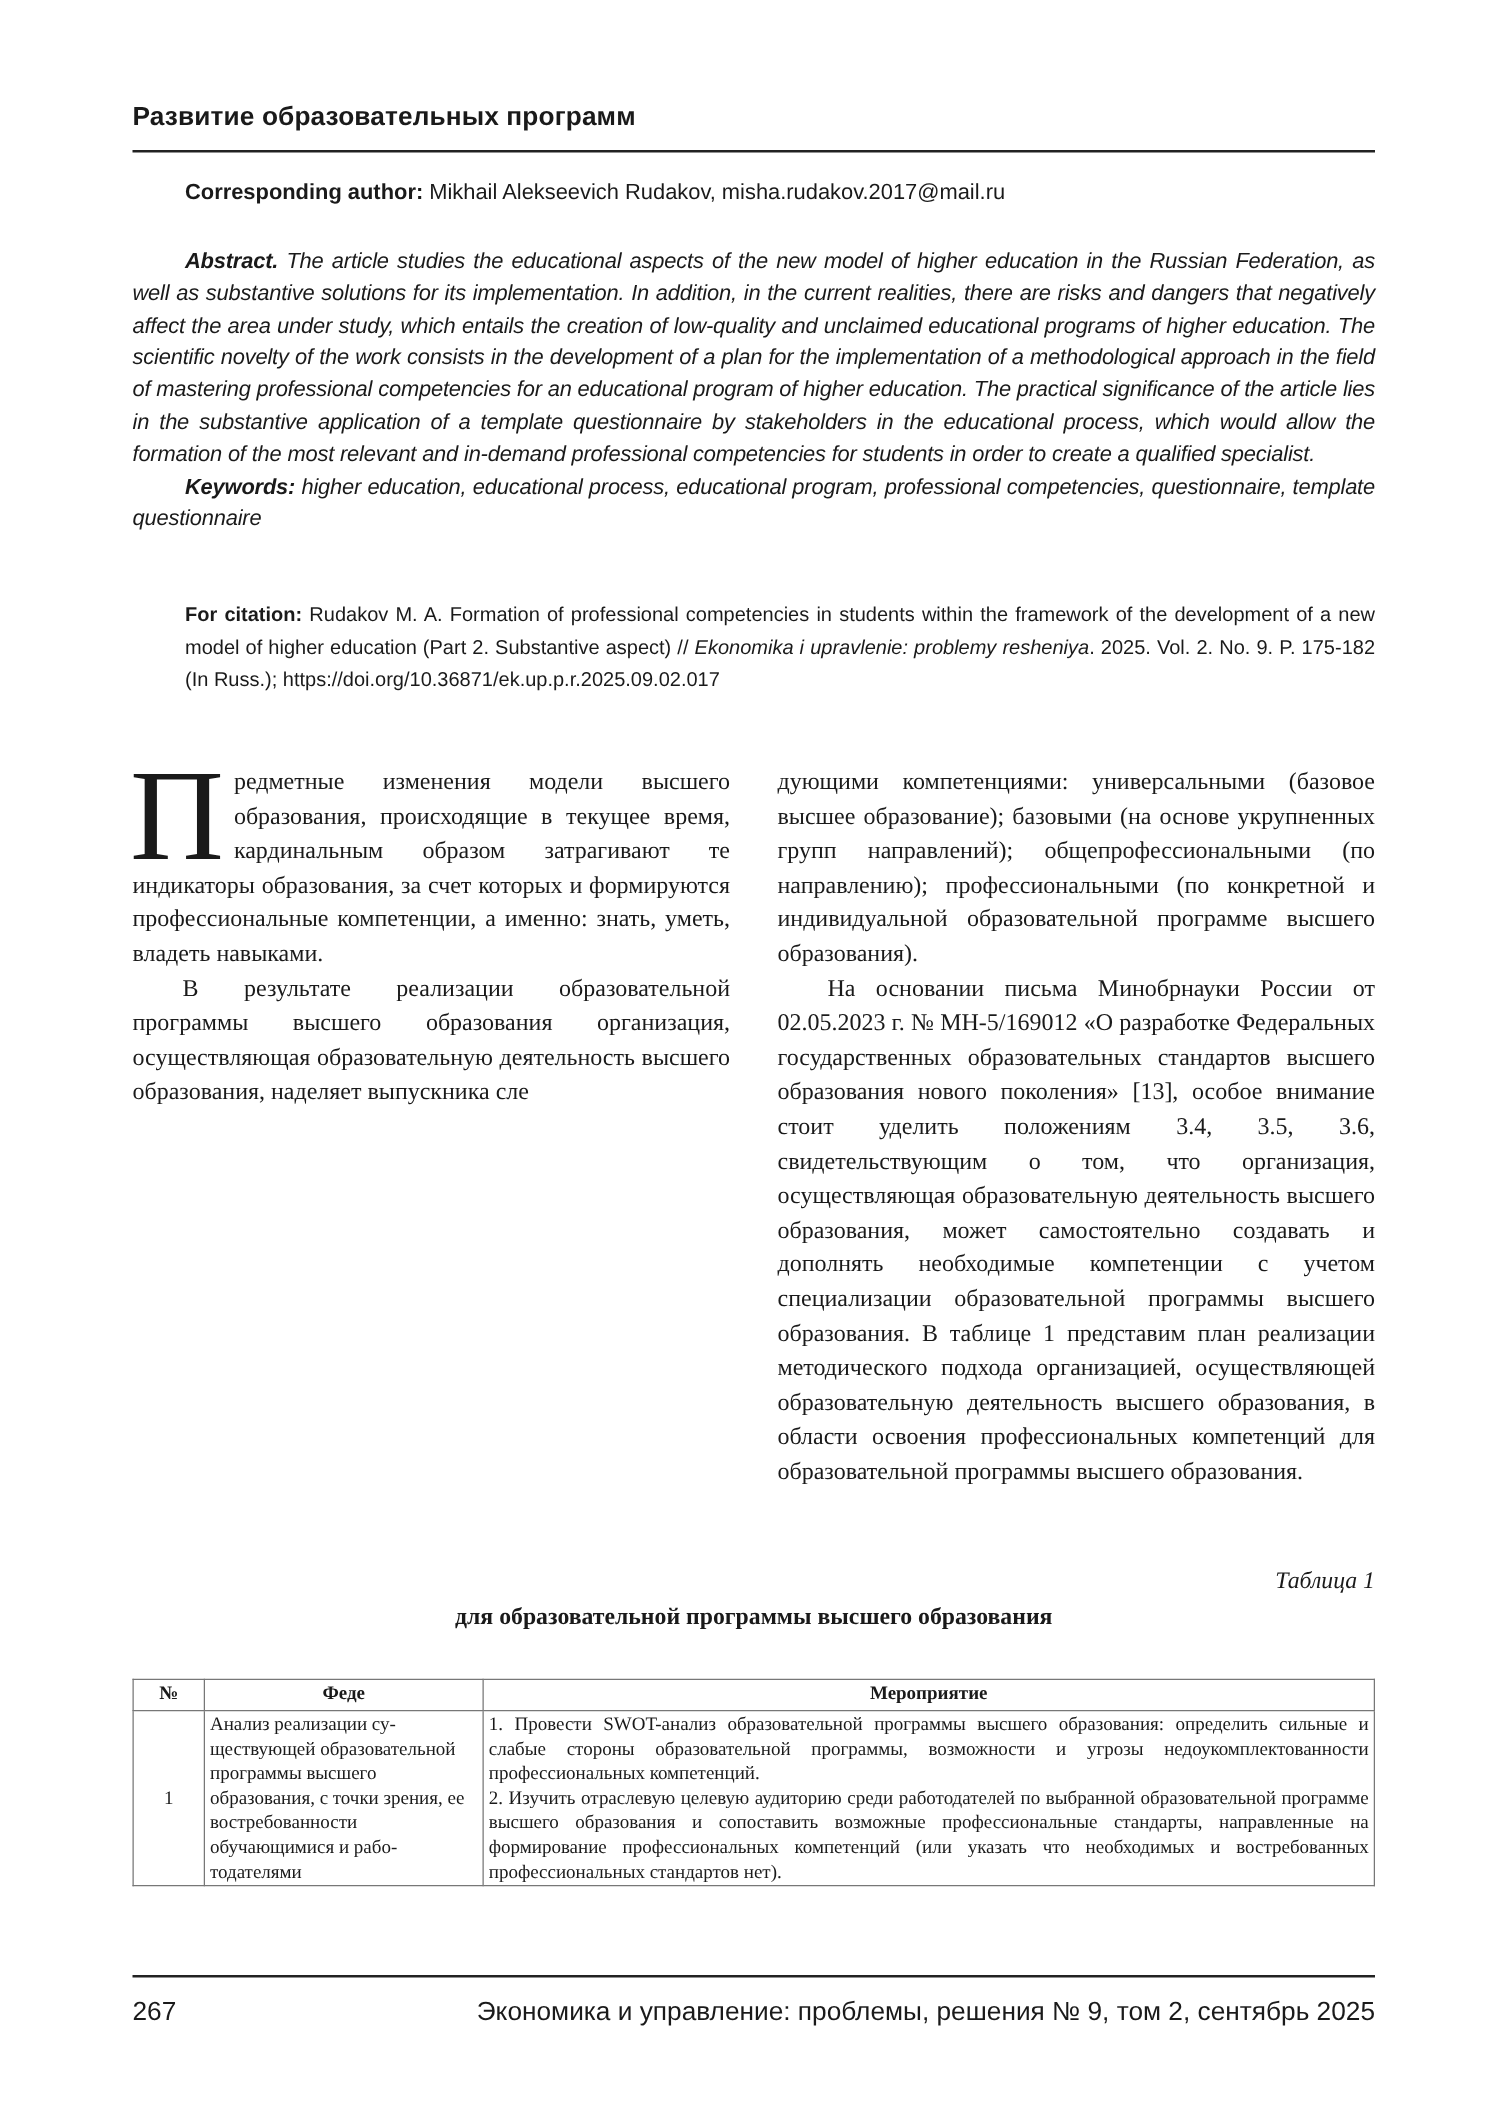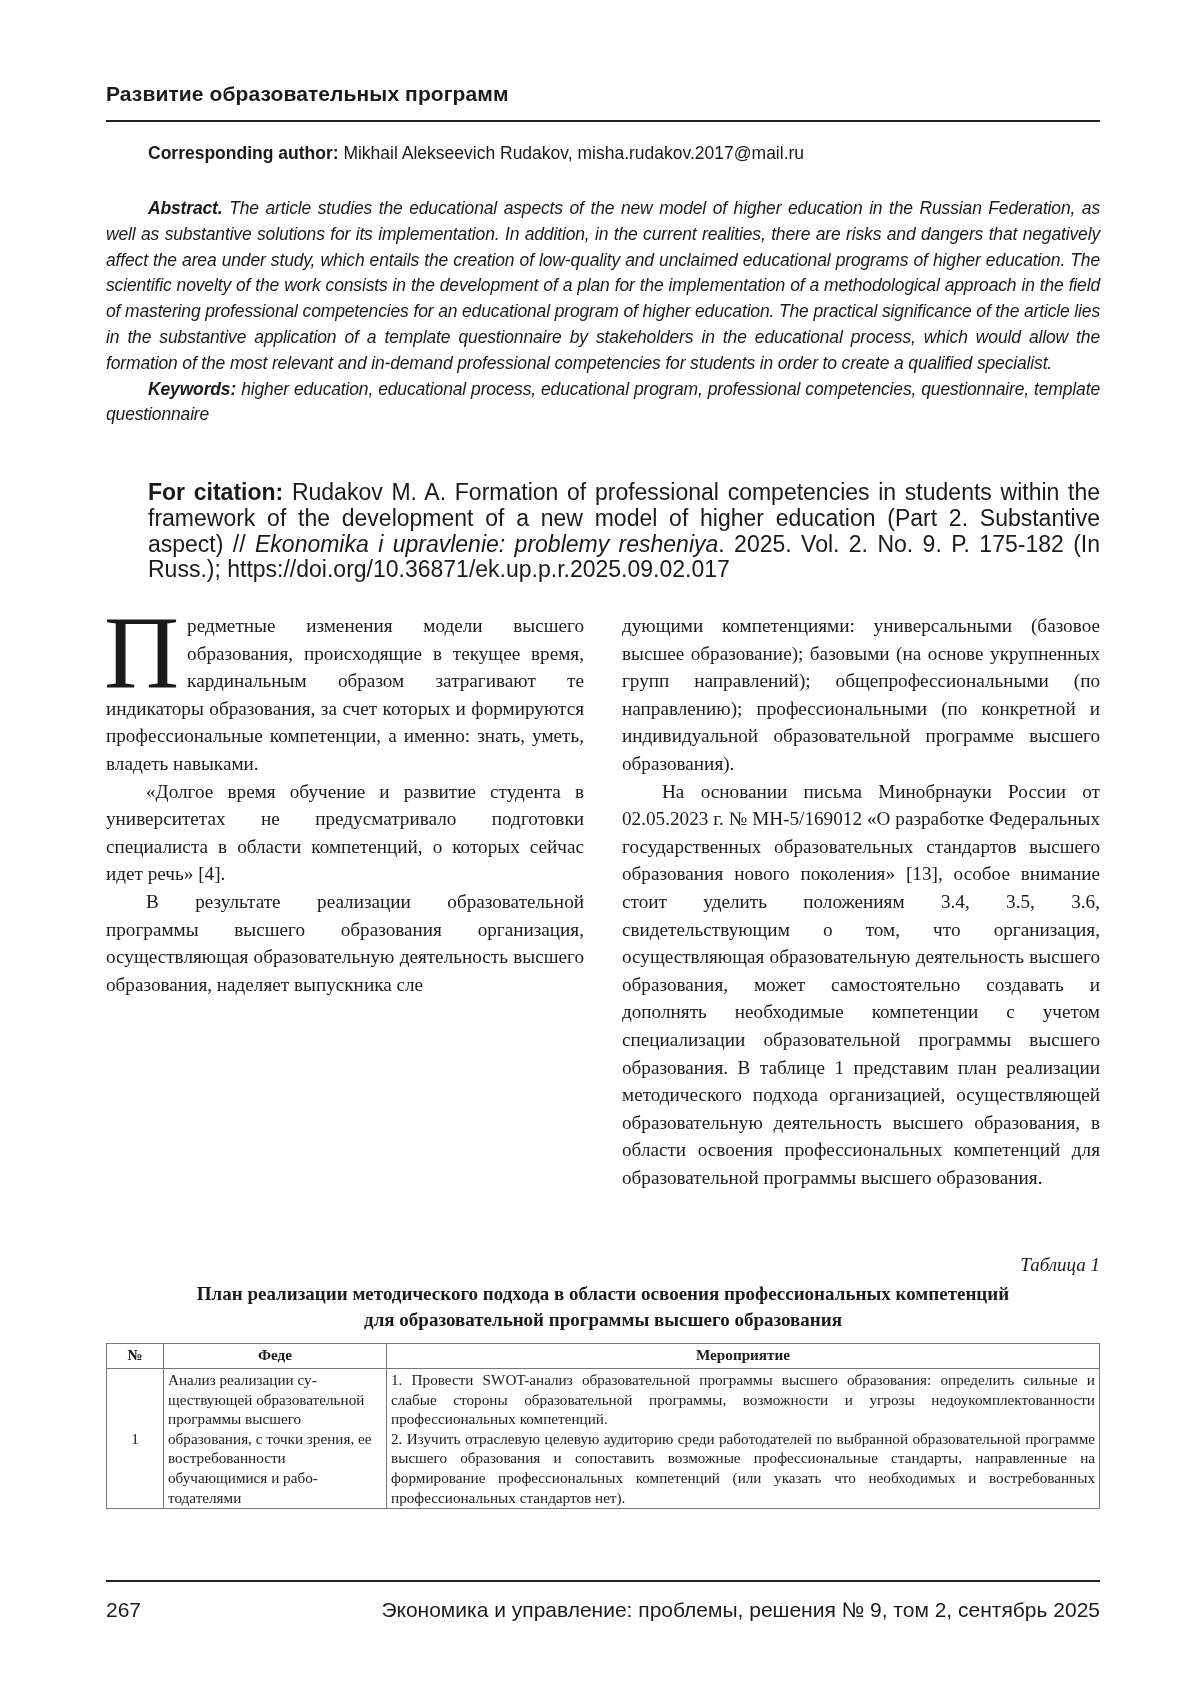--- a/index.html
+++ b/index.html
@@ -14,21 +14,21 @@
   .corr { position: absolute; top: 143px; left: 42px; font-size: 17.5px; }
   .abstract {
     position: absolute; top: 196px; left: 0; width: 994px;
     font-size: 17.5px; line-height: 25.8px; font-style: italic; text-align: justify;
     letter-spacing: -0.15px;
   }
   .abstract p { margin: 0; text-indent: 42px; }
   .abstract b { font-style: italic; }
   .citation {
     position: absolute; top: 480px; left: 42px; width: 952px;
-    font-size: 23px; line-height: 25.8px; text-align: justify;
+    font-size: 16px; line-height: 25.8px; text-align: justify;
   }
   .col {
     position: absolute; top: 612px; width: 478px;
     font-family: "Liberation Serif", serif; font-size: 19.2px; line-height: 27.6px;
     text-align: justify; hyphens: manual;
   }
   .col p { margin: 0; text-indent: 40px; }
   .col p.first { text-indent: 0; }
   .col-left { left: 0; }
   .col-right { left: 516px; }
@@ -73,32 +73,30 @@
 
   <div class="abstract sans">
     <p><b>Abstract.</b><span> The article studies the educational aspects of the new model of higher education in the Russian Federation, as well as substantive solutions for its implementation. In addition, in the current realities, there are risks and dangers that negatively affect the area under study, which entails the creation of low-quality and un­claimed educational programs of higher education. The scientific novelty of the work consists in the development of a plan for the implementation of a methodological approach in the field of mastering professional competencies for an educational program of higher education. The practical significance of the article lies in the substantive ap­plication of a template questionnaire by stakeholders in the educational process, which would allow the formation of the most relevant and in-demand professional competencies for students in order to create a qualified specialist.</span></p>
     <p><b>Keywords:</b><span> higher education, educational process, educational program, professional competencies, questionnaire, template questionnaire</span></p>
   </div>
 
   <div class="citation sans"><b>For citation:</b><span> Rudakov M. A. Formation of professional competencies in students within the framework of the development of a new model of higher education (Part 2. Substantive aspect) // </span><i>Ekonomika i upravlenie: problemy resheniya</i><span>. 2025. Vol. 2. No. 9. P. 175-182 (In Russ.); https://doi.org/10.36871/ek.up.p.r.2025.09.02.017</span></div>
 
   <div class="col col-left">
     <p class="first"><span class="dropcap">П</span><span>редметные изменения модели высшего образования, происходящие в текущее время, кардинальным образом затрагива­ют те индикаторы образования, за счет которых и формируются профессиональные компетенции, а именно: знать, уметь, владеть навыками.</span></p>
-    <p>«Долгое время обучение и развитие студента в университетах не предусматривало подготовки специалиста в области компетенций, о которых сейчас идет речь» [4].</p>
     <p>В результате реализации образовательной программы высшего образования организация, осуществляющая образовательную деятельность высшего образования, наделяет выпускника сле­</p>
   </div>
 
   <div class="col col-right">
     <p class="first">дующими компетенциями: универсальными (ба­зовое высшее образование); базовыми (на основе укрупненных групп направлений); общепрофес­сиональными (по направлению); профессиональ­ными (по конкретной и индивидуальной образо­вательной программе высшего образования).</p>
     <p>На основании письма Минобрнауки России от 02.05.2023 г. № МН-5/169012 «О разработке Феде­ральных государственных образовательных стан­дартов высшего образования нового поколения» [13], особое внимание стоит уделить положениям 3.4, 3.5, 3.6, свидетельствующим о том, что органи­зация, осуществляющая образовательную деятель­ность высшего образования, может самостоятельно создавать и дополнять необходимые компетенции с учетом специализации образовательной програм­мы высшего образования. В таблице 1 представим план реализации методического подхода организа­цией, осуществляющей образовательную деятель­ность высшего образования, в области освоения профессиональных компетенций для образователь­ной программы высшего образования.</p>
   </div>
 
   <div class="tab-label">Таблица 1</div>
   <div class="tab-title">
-    <div>План реализации методического подхода в области освоения профессиональных компетенций</div>
     <div>для образовательной программы высшего образования</div>
   </div>
 
   <table class="plan">
     <thead>
       <tr>
         <th>№</th>
         <th>Феде</th>
         <th>Мероприятие</th>
       </tr>

